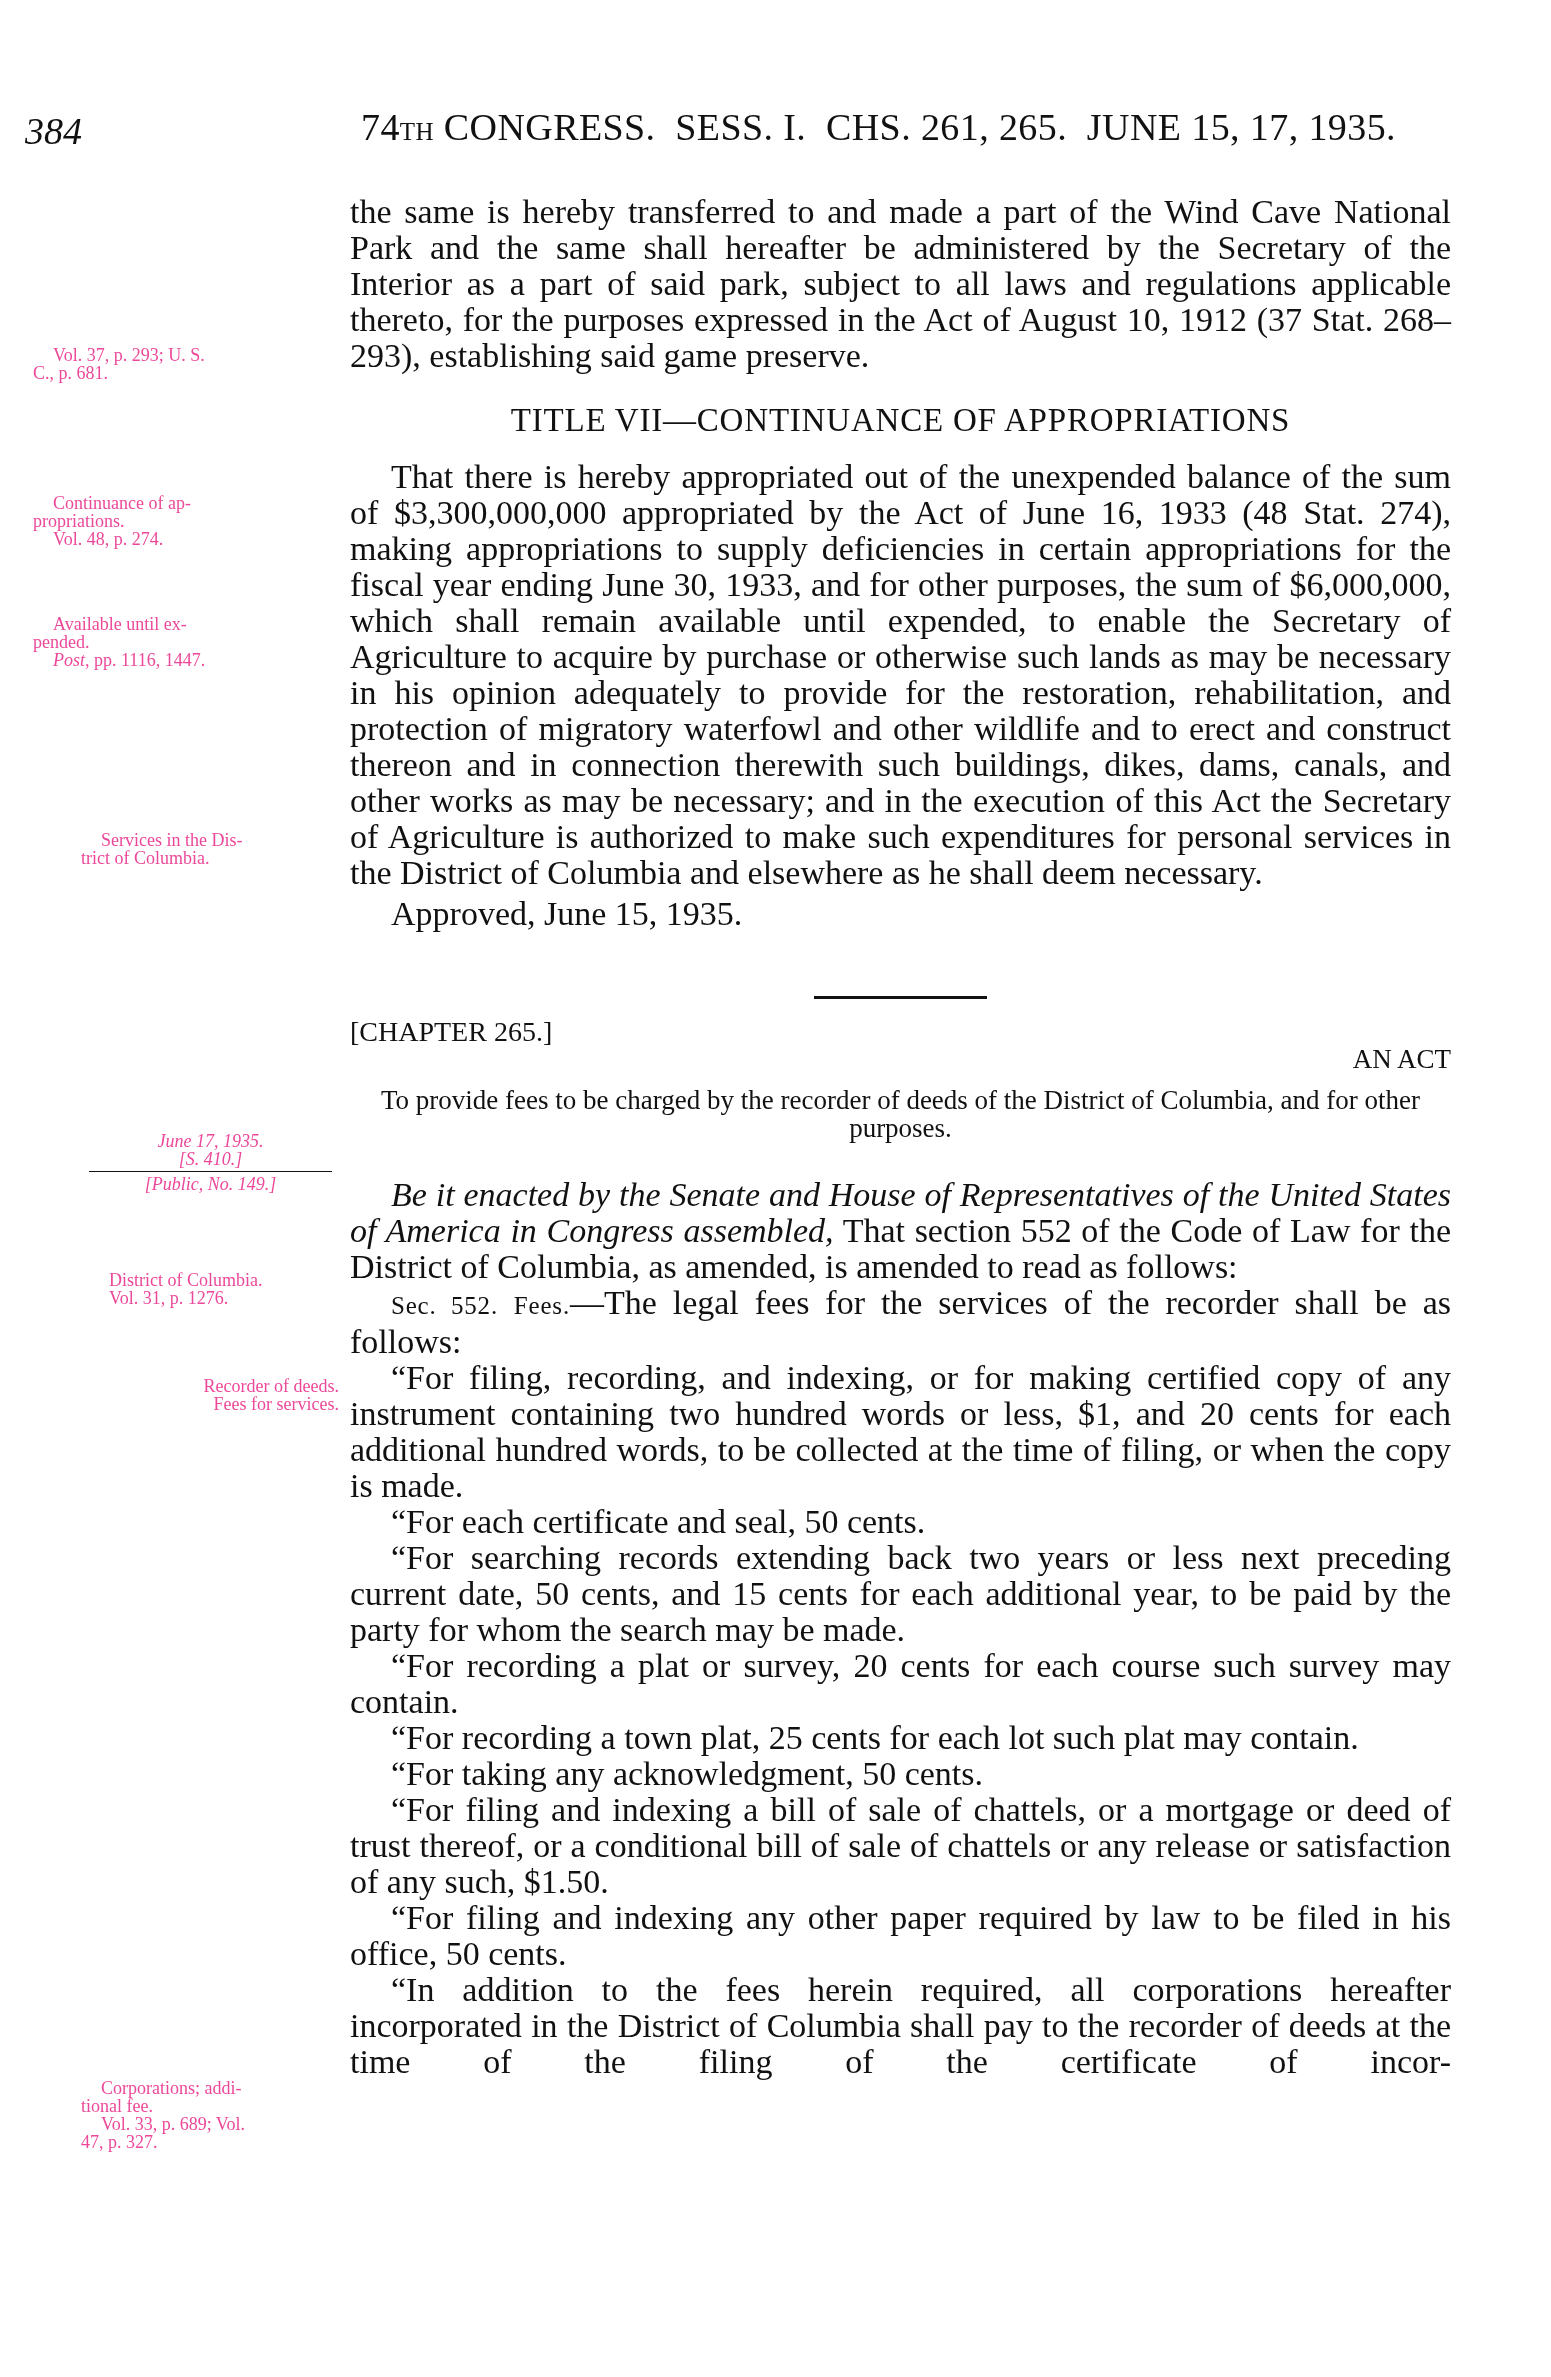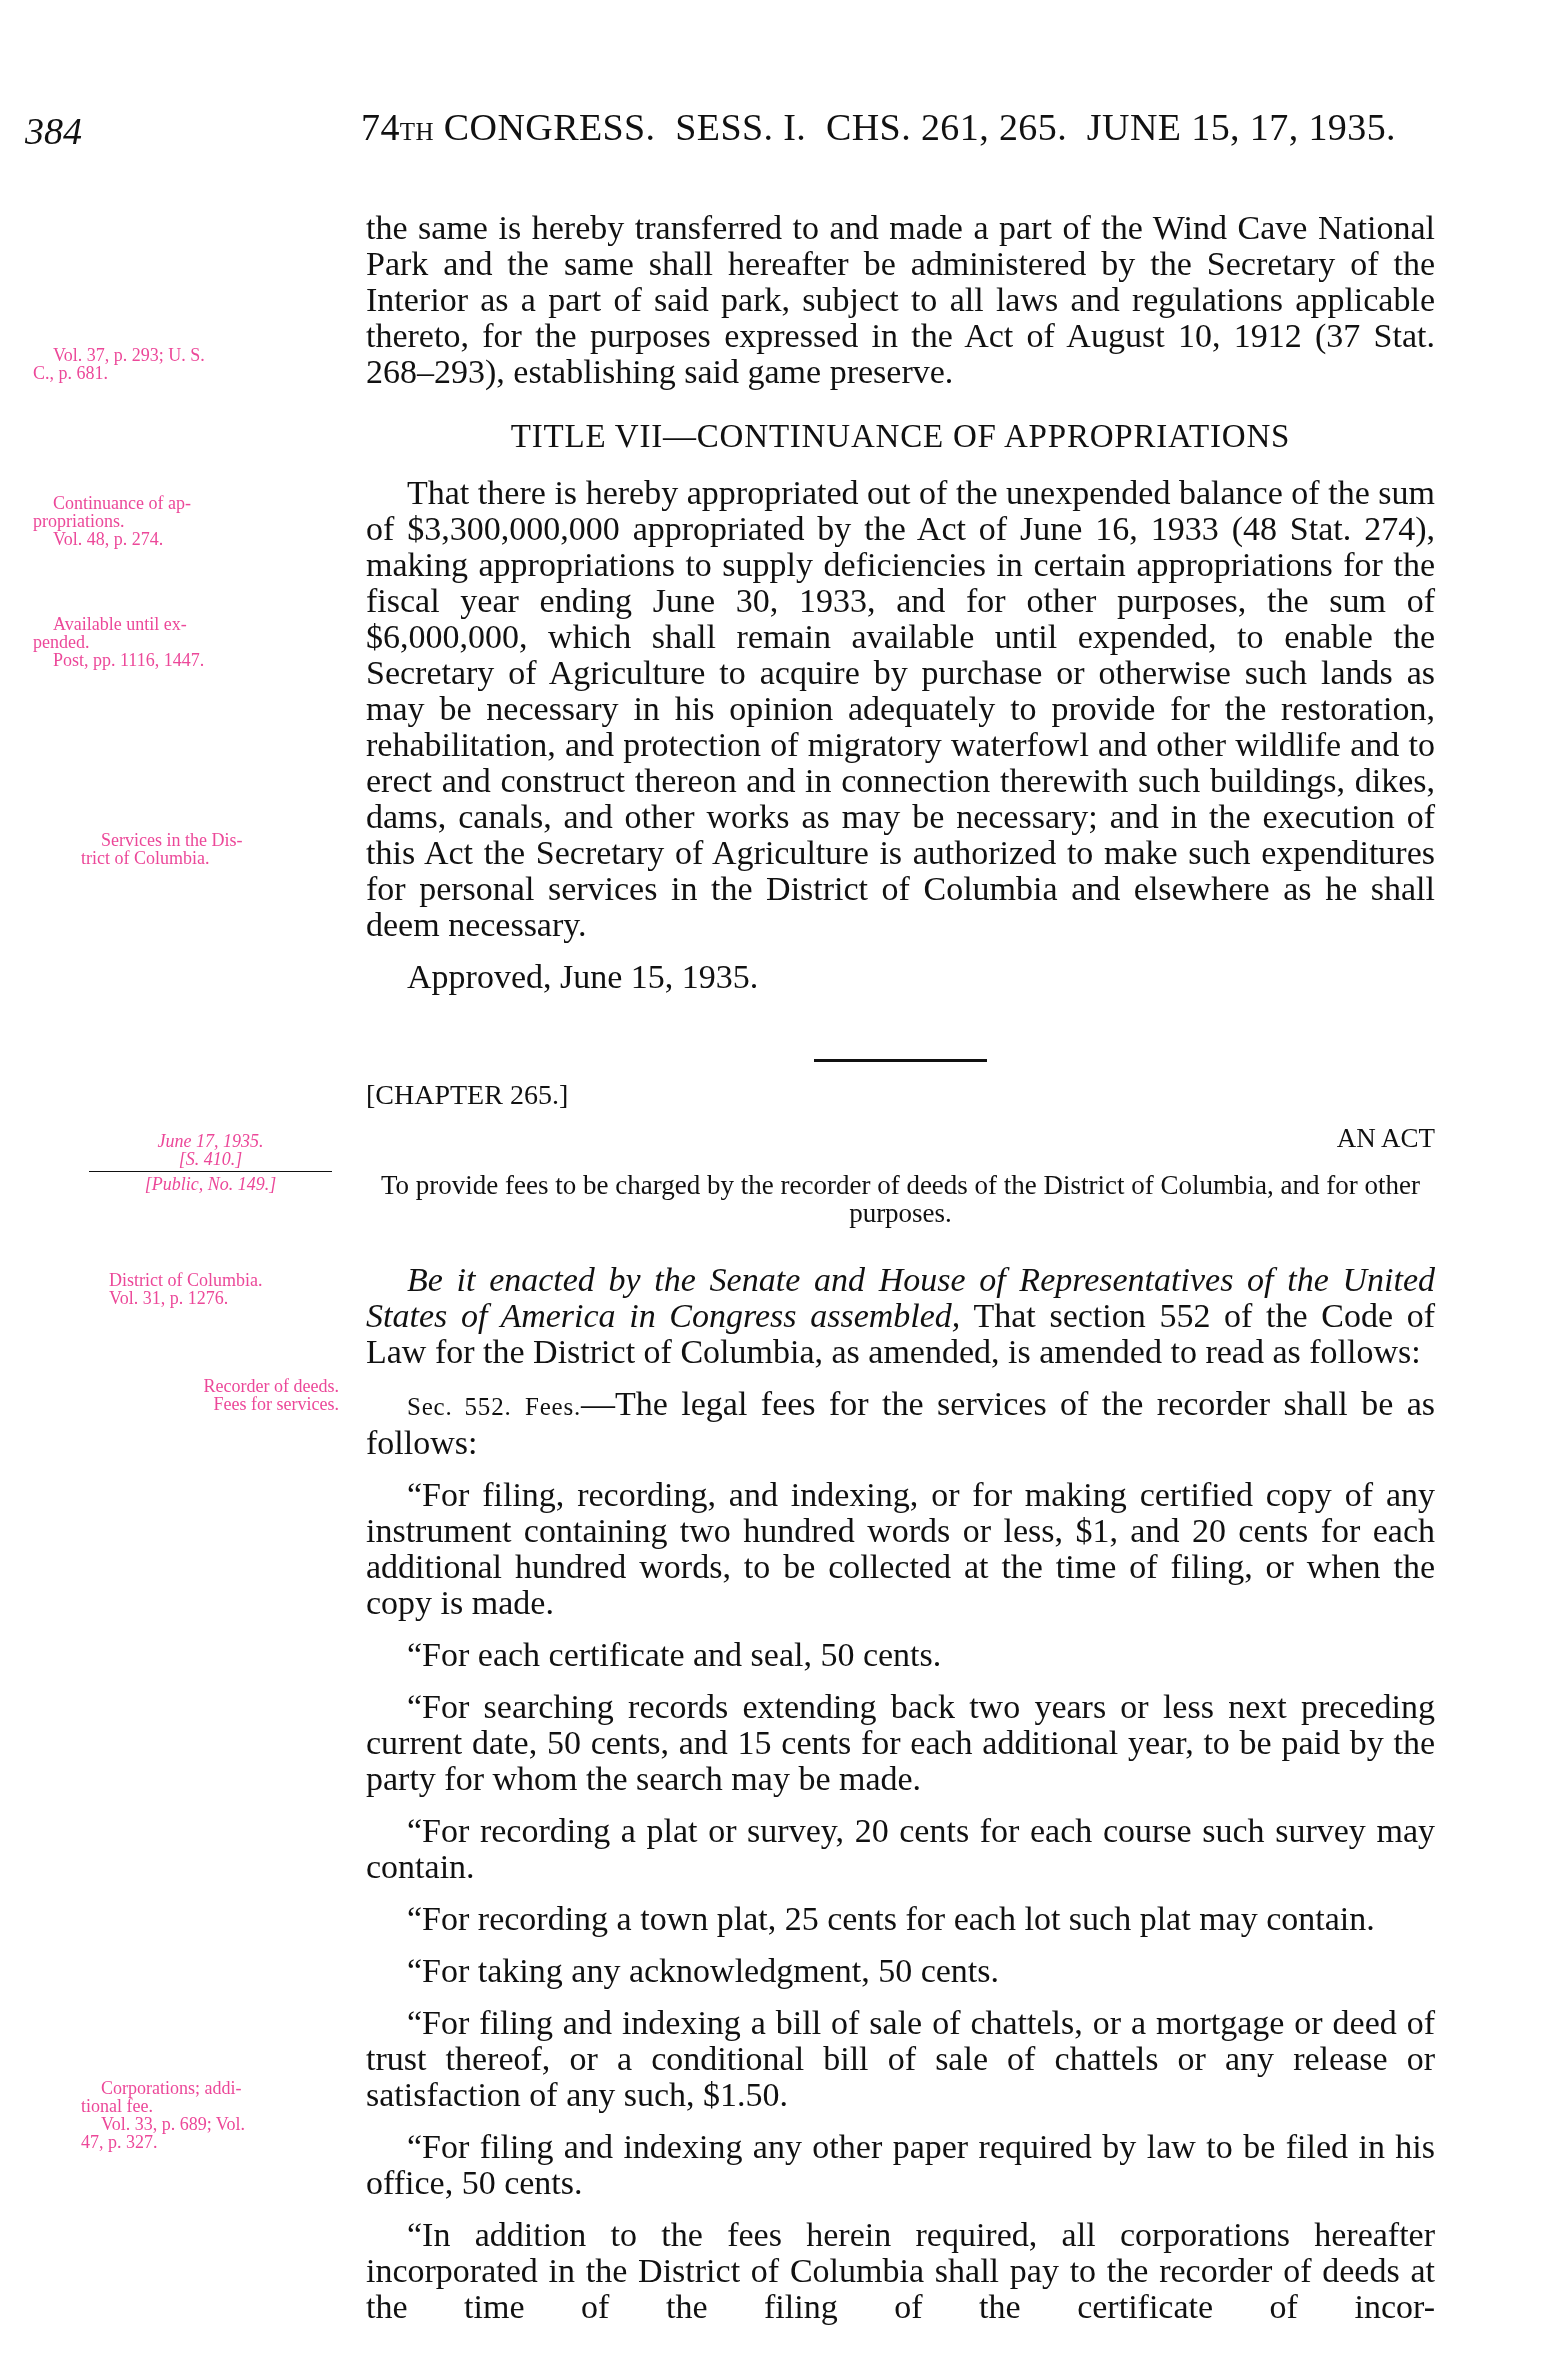--- a/index.html
+++ b/index.html
@@ -6,36 +6,36 @@
   body { width: 1551px; height: 2377px; position: relative; overflow: hidden;
          font-family: "DejaVu Serif", "Liberation Serif", serif; color: #111; }
   .hdr { position: absolute; top: 105px; left: 25px; width: 1432px; height: 49px;
          font-family: "Liberation Serif", serif; font-size: 38px; }
   .hdr .pg { position: absolute; left: 0; top: 4px; font-style: italic; }
   .hdr .run { position: absolute; left: 336px; top: 0; letter-spacing: 0.4px; }
   .hdr .run .sc { font-size: 25px; }
   .main { position: absolute; left: 350px; top: 194px; width: 1101px;
           font-family: "Liberation Serif", serif; font-size: 34px; line-height: 36px;
           text-align: justify; }
-  .main p { margin: 16px; }
+  .main p { margin: 0; }
   .indent { text-indent: 41px; }
   .title7 { text-align: center; font-size: 33px; letter-spacing: 0.8px; margin: 28px 0 21.4px 0 !important; }
   .approved { text-indent: 41px; margin-top: 5px !important; }
   .rule { width: 173px; height: 2.5px; background: #111; margin: 64px auto 16.5px auto; }
   .chapter { font-size: 28px; line-height: 33px; text-align: left; }
   .anact { text-align: right; font-size: 27px; line-height: 33px; margin-top: -5px !important; }
   .purpose { font-size: 27px; line-height: 28px; text-align: center; margin-top: 10px !important; }
   .enact { margin-top: 35px !important; }
   .enact i { font-style: italic; }
   .sc2 { font-size: 25px; letter-spacing: 0.8px; }
   .note { position: absolute; left: 33px; width: 300px; font-family: "Liberation Serif", serif;
           font-size: 18px; line-height: 18px; text-align: justify; color: #ec4899; }
   .note .l1 { text-indent: 20px; display: block; }
   .note.center { text-align: center; }
-  .note .ital { }
+  .note .ital { font-style: italic; }
   .note .hr { display: block; height: 1.6px; background: #111; margin: 2.5px 0 2.5px 0; }
 </style>
 </head>
 <body>
 
 <div class="hdr">
   <span class="pg">384</span>
   <span class="run"><span>74</span><span class="sc">TH</span> <span style="white-space:pre">CONGRESS.  SESS. I.  CHS. 261, 265.  JUNE 15, 17, 1935.</span></span>
 </div>
 

